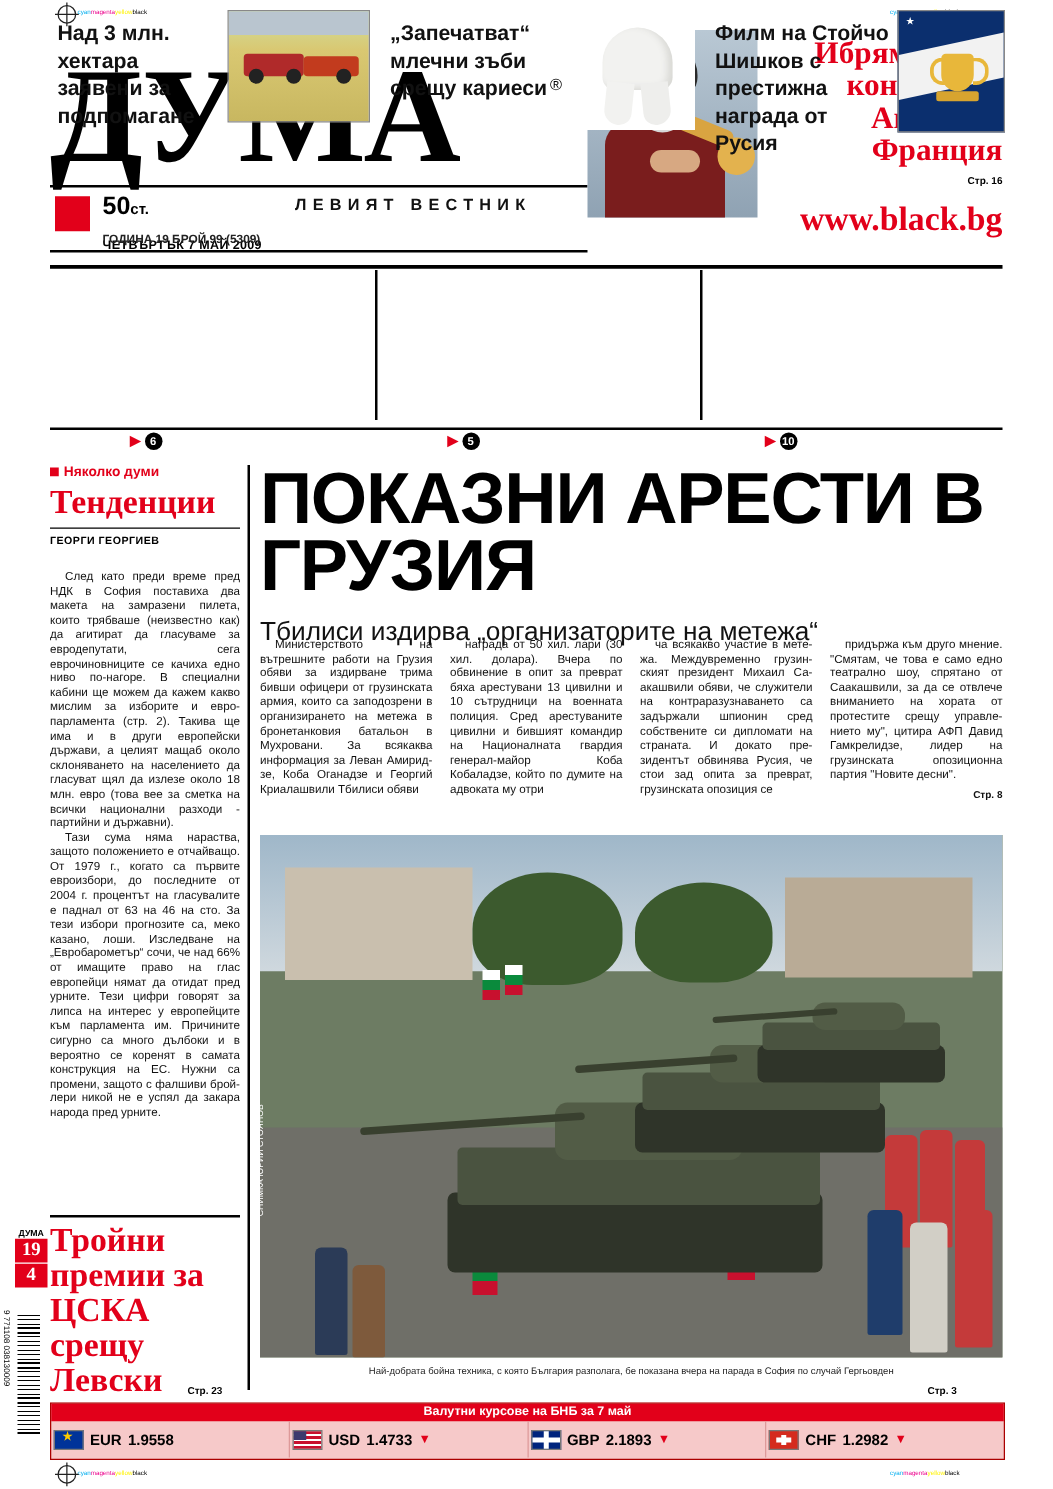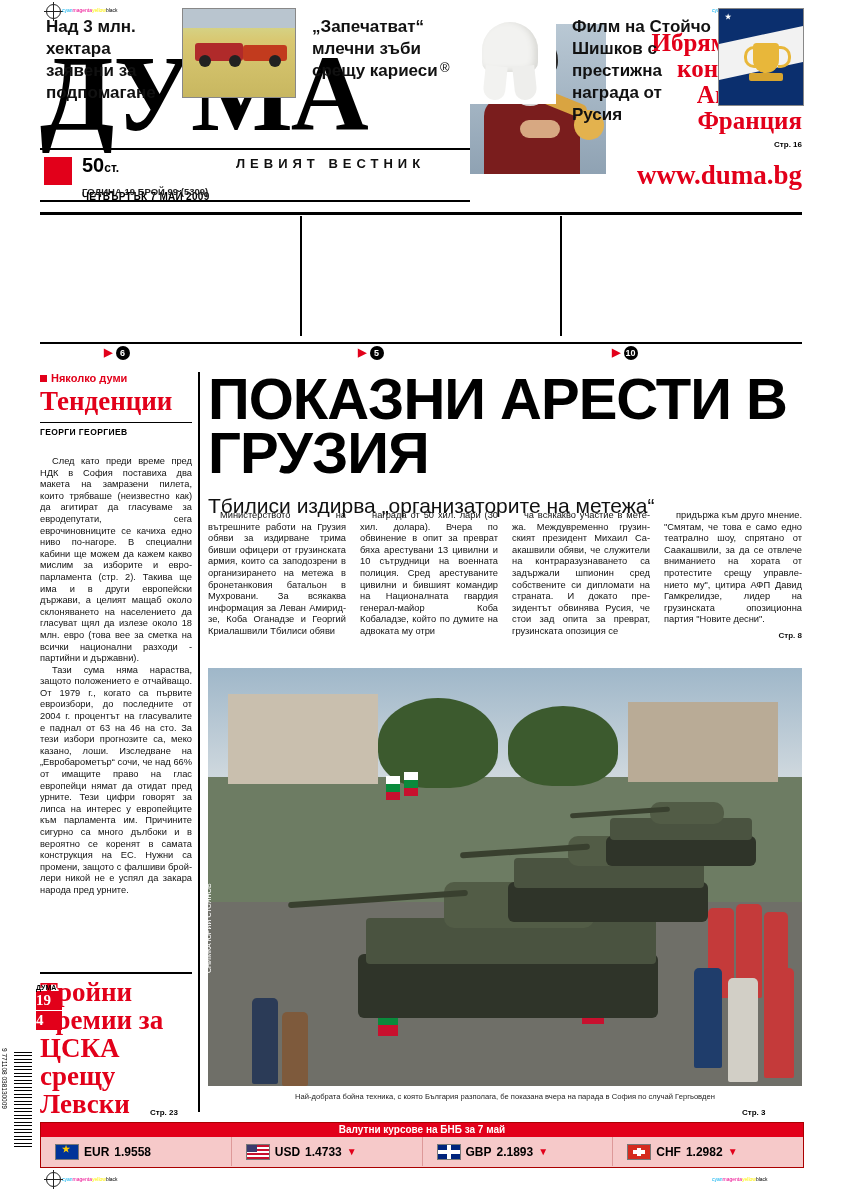--- a/index.html
+++ b/index.html
@@ -111,21 +111,21 @@
   .kicker .sq { display:inline-block; width:7px; height:7px; background:#E2001A; margin-right:4px; }
   .col-title { font-family:"Liberation Serif", serif; font-weight:bold; font-size:27px; color:#E2001A; margin-top:2px; line-height:30px; }
   .byline { font-size:8.5px; font-weight:bold; margin-top:6px; padding-top:4px; border-top:1px solid #000; letter-spacing:0.4px; }
   .bodytext { font-size:9.3px; line-height:11.6px; text-align:justify; margin-top:19px; color:#111; }
   .bodytext p { margin:0 0 0 0; text-indent:12px; }
 
   .promo-box { position:absolute; left:40px; top:978px; width:152px; }
   .promo-box .t { font-family:"Liberation Serif", serif; font-weight:bold; font-size:27px; line-height:28px; color:#E2001A; }
 
   
-  .badge { position:absolute; left:12px; top:984px; width:26px; font-size:7px; font-weight:bold;margin-left:24px; }
+  .badge { position:absolute; left:12px; top:984px; width:26px; text-align:center; font-size:7px; font-weight:bold; }
   .badge .b1 { background:#E2001A; color:#fff; font-size:15px; padding:1px 0; font-family:"Liberation Serif", serif; }
   .badge .b2 { background:#E2001A; color:#fff; font-size:15px; padding:1px 0; margin-top:1px; font-family:"Liberation Serif", serif; }
   .barcode { position:absolute; left:14px; top:1052px; width:18px; height:96px;
     background: repeating-linear-gradient(to bottom, #000 0 1px, #fff 1px 3px, #000 3px 4px, #fff 4px 7px); }
   .barcode-num { position:absolute; left:8px; top:1048px; transform:rotate(90deg); transform-origin:left top; font-size:6.5px; white-space:nowrap; }
 
   
   .artcols { position:absolute; left:208px; top:510px; width:594px; }
   .artcol { float:left; font-size:9.3px; line-height:11.6px; text-align:justify; color:#111; }
   .artcol p { margin:0; text-indent:12px; }
@@ -144,21 +144,21 @@
   .person { position:absolute; background:#c43a3a; border-radius:5px 5px 2px 2px; }
   .caption { position:absolute; left:208px; top:1092px; width:594px; font-size:7.6px; color:#222; text-align:center; }
   .photo-credit { position:absolute; left:212px; top:966px; font-size:7px; color:#fff; transform:rotate(-90deg); transform-origin:left bottom; white-space:nowrap; }
   .stp-right { position:absolute; left:742px; top:1108px; font-size:8px; font-weight:bold; }
   .stp-left { position:absolute; left:150px; top:1108px; font-size:8px; font-weight:bold; }
 
   
   .fx { position:absolute; left:40px; top:1122px; width:762px; height:44px; border:1px solid #a00; background:#f6c9c9; }
   .fx-title { height:14px; background:#E2001A; color:#fff; font-size:10px; font-weight:bold; text-align:center; line-height:14px; }
   .fx-row { display:flex; height:29px; align-items:center; }
-  .fx-cell { flex:1; display:flex; align-items:center; gap:5px; padding-left:14px; font-weight:bold; font-size:12px; border-right:1px solid #d99; height:100%; }
+  .fx-cell { flex:1; display:flex; align-items:center; gap:5px; padding-left:2px; font-weight:bold; font-size:12px; border-right:1px solid #d99; height:100%; }
   .fx-cell:last-child { border-right:none; }
   .fx-flag { width:22px; height:14px; border:1px solid #777; flex:none; }
   .f-eur { background:#003399; position:relative; }
   .f-eur::after { content:"★"; position:absolute; left:6px; top:-1px; color:#FFCC00; font-size:9px; }
   .f-usd { background:repeating-linear-gradient(to bottom,#c8102e 0 2px,#fff 2px 4px); position:relative; }
   .f-usd::after { content:""; position:absolute; left:0; top:0; width:10px; height:7px; background:#3c3b6e; }
   .f-gbp { background:#00247d; position:relative; }
   .f-gbp::before { content:""; position:absolute; left:0; top:5px; width:100%; height:4px; background:#fff; }
   .f-gbp::after { content:""; position:absolute; left:9px; top:0; width:4px; height:100%; background:#fff; }
   .f-chf { background:#d52b1e; position:relative; }
@@ -206,21 +206,21 @@
     <div class="promo-body"></div>
     <div class="promo-head"></div>
     <div class="promo-face"></div>
     <div class="promo-beard"></div>
     <div class="promo-hands"></div>
     <div class="promo-trumpet"></div>
     <div class="promo-bell"></div>
   </div>
   <div class="promo-text">Ибряма със 7 концерта в Англия и Франция</div>
   <div class="promo-page">Стр. 16</div>
-  <div class="duma-url">www.duma.bg</div>
+  <div class="duma-url">www.black.bg</div>
 
   <div class="hrule" style="left:40px; top:212px; width:762px; height:3px;"></div>
 
   <div class="teaser" style="left:40px; width:258px;">
     <div class="teaser-title" style="position:absolute; left:6px; top:16px; width:128px;">Над 3 млн. хектара заявени за подпомагане</div>
     <div class="teaser-img field" style="left:142px; width:112px; height:88px;">
       <div class="sky"></div>
       <div class="tractor"></div>
       <div class="tractor2"></div>
       <div class="wheel" style="left:16px; top:46px;"></div>

